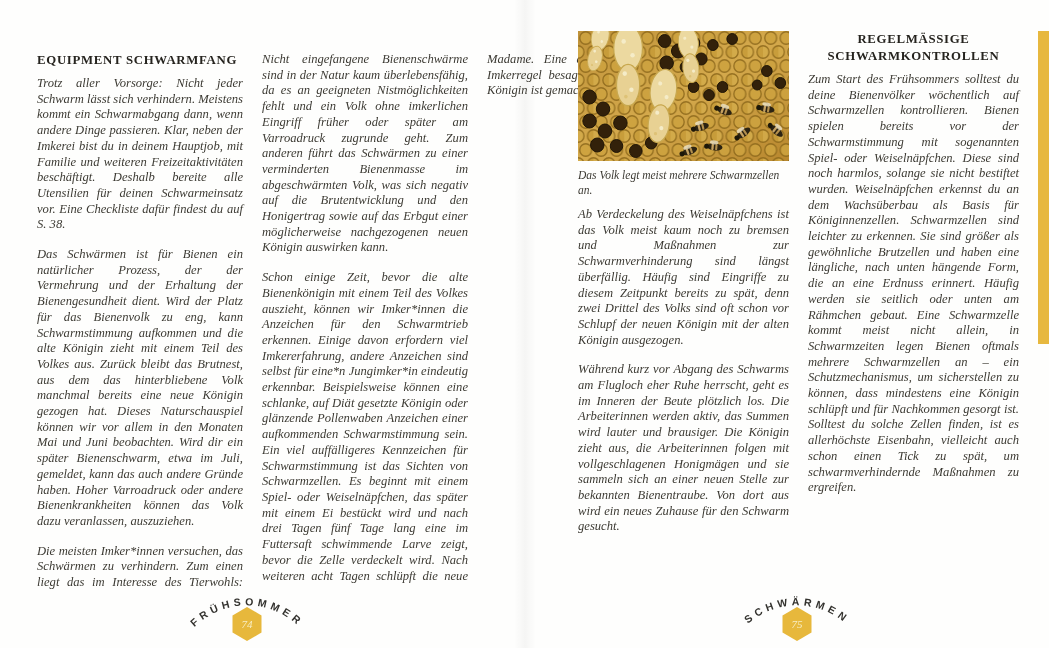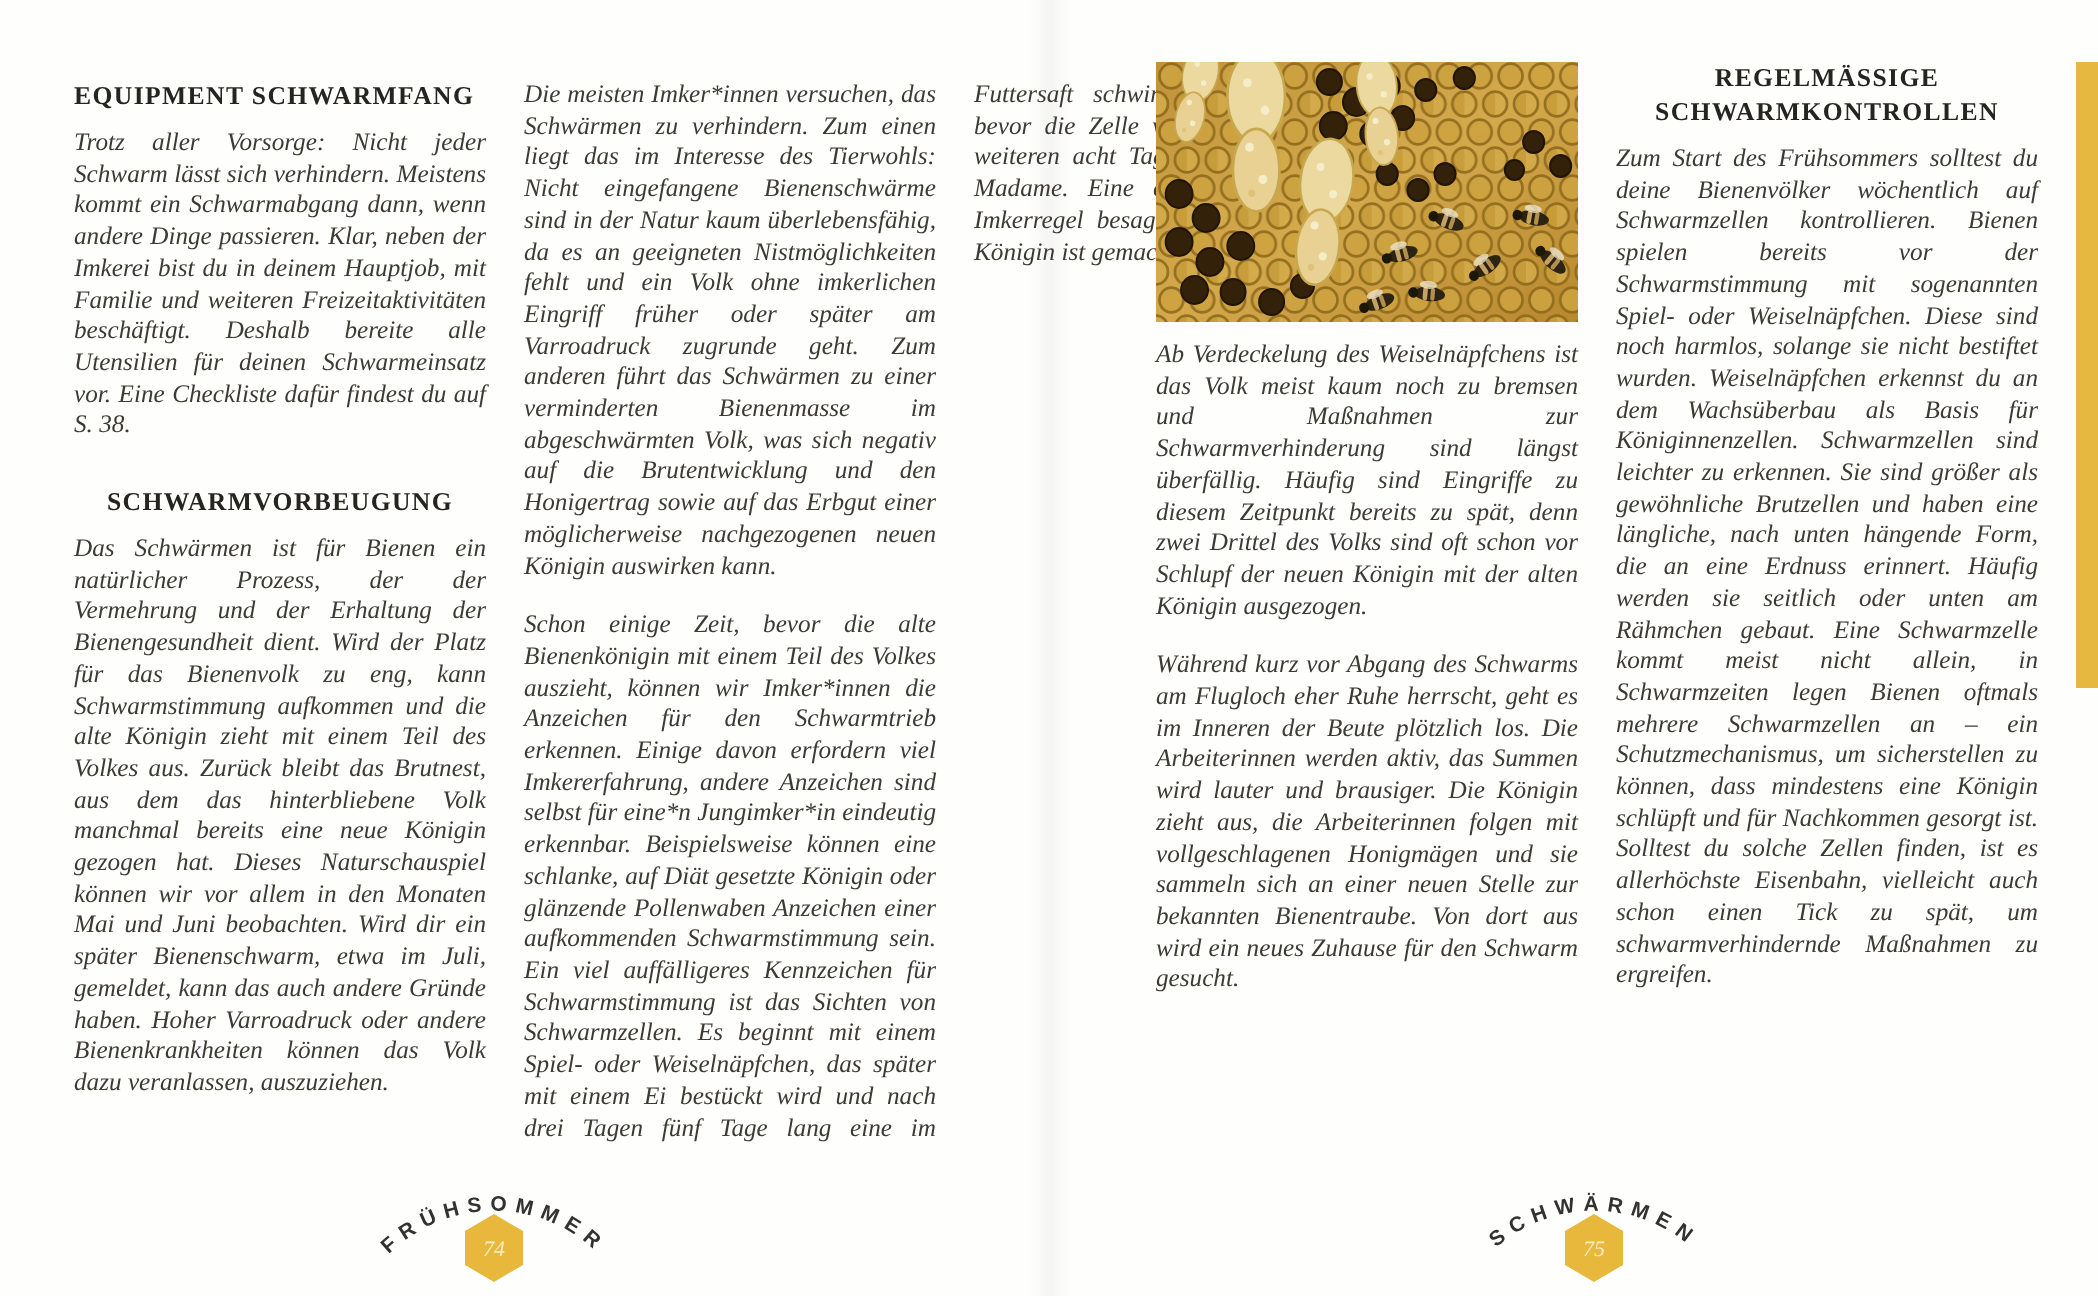--- a/index.html
+++ b/index.html
@@ -22,21 +22,21 @@
   .gutter{
     position:absolute;left:514px;top:0;width:22px;height:648px;
     background:linear-gradient(90deg,rgba(0,0,0,0) 0%,rgba(0,0,0,0.035) 50%,rgba(0,0,0,0) 100%);
   }
   .flow{
     position:absolute;
     column-count:2;column-gap:19px;column-fill:auto;
     text-align:justify;
     font-size:12.6px;line-height:15.7px;
   }
-  .flow-left{left:37px;top:40px;width:431px;height:542px;}
+  .flow-left{left:37px;top:52px;width:431px;height:542px;}
   .flow-right{left:578px;top:31px;width:441px;height:556px;}
   h2{
     font-size:12.8px;line-height:17px;
     letter-spacing:0.7px;
     font-weight:bold;
     color:var(--heading-text);
     margin:0 0 7px 0;
     text-align:left;
     break-after:avoid;
   }
@@ -78,21 +78,20 @@
 </style>
 </head>
 <body>
 
 <div class="gutter"></div>
 
 <section>
   <div class="flow flow-left">
     <h2>EQUIPMENT SCHWARMFANG</h2>
     <p>Trotz aller Vorsorge: Nicht jeder Schwarm lässt sich verhindern. Meistens kommt ein Schwarmabgang dann, wenn andere Dinge passieren. Klar, neben der Imkerei bist du in deinem Hauptjob, mit Familie und weiteren Freizeitaktivitäten beschäftigt. Deshalb bereite alle Utensilien für deinen Schwarmeinsatz vor. Eine Checkliste dafür findest du auf S. 38.</p>
-    <h2 class="section-gap">SCHWARMVORBEUGUNG</h2>
     <p>Das Schwärmen ist für Bienen ein natürlicher Prozess, der der Vermehrung und der Erhaltung der Bienengesundheit dient. Wird der Platz für das Bienenvolk zu eng, kann Schwarmstimmung aufkommen und die alte Königin zieht mit einem Teil des Volkes aus. Zurück bleibt das Brutnest, aus dem das hinterbliebene Volk manchmal bereits eine neue Königin gezogen hat. Dieses Naturschauspiel können wir vor allem in den Monaten Mai und Juni beobachten. Wird dir ein später Bienenschwarm, etwa im Juli, gemeldet, kann das auch andere Gründe haben. Hoher Varroadruck oder andere Bienenkrankheiten können das Volk dazu veranlassen, auszuziehen.</p>
     <p>Die meisten Imker*innen versuchen, das Schwärmen zu verhindern. Zum einen liegt das im Interesse des Tierwohls: Nicht eingefangene Bienenschwärme sind in der Natur kaum überlebensfähig, da es an geeigneten Nistmöglichkeiten fehlt und ein Volk ohne imkerlichen Eingriff früher oder später am Varroadruck zugrunde geht. Zum anderen führt das Schwärmen zu einer verminderten Bienenmasse im abgeschwärmten Volk, was sich negativ auf die Brutentwicklung und den Honigertrag sowie auf das Erbgut einer möglicherweise nachgezogenen neuen Königin auswirken kann.</p>
     <p>Schon einige Zeit, bevor die alte Bienenkönigin mit einem Teil des Volkes auszieht, können wir Imker*innen die Anzeichen für den Schwarmtrieb erkennen. Einige davon erfordern viel Imkererfahrung, andere Anzeichen sind selbst für eine*n Jungimker*in eindeutig erkennbar. Beispielsweise können eine schlanke, auf Diät gesetzte Königin oder glänzende Pollenwaben Anzeichen einer aufkommenden Schwarmstimmung sein. Ein viel auffälligeres Kennzeichen für Schwarmstimmung ist das Sichten von Schwarmzellen. Es beginnt mit einem Spiel- oder Weiselnäpfchen, das später mit einem Ei bestückt wird und nach drei Tagen fünf Tage lang eine im Futtersaft schwimmende Larve zeigt, bevor die Zelle verdeckelt wird. Nach weiteren acht Tagen schlüpft die neue Madame. Eine einfach zu merkende Imkerregel besagt: „3, 5, 8, die neue Königin ist gemacht!“</p>
   </div>
 
   <svg class="footer-badge footer-badge-left" viewBox="0 0 170 70">
     <path id="arcL" d="M 23,64 A 74,74 0 0 1 147,64" fill="none"></path>
     <text class="arc-label">
       <textPath href="#arcL" startOffset="50%" text-anchor="middle">FRÜHSOMMER</textPath>
     </text>
@@ -170,20 +169,21 @@
         <use href="#queencell" transform="translate(20,18) rotate(14) scale(0.7)"></use>
 
         <use href="#bee" transform="translate(128,96) rotate(-15)"></use>
         <use href="#bee" transform="translate(152,80) rotate(20)"></use>
         <use href="#bee" transform="translate(172,102) rotate(-35)"></use>
         <use href="#bee" transform="translate(196,78) rotate(10)"></use>
         <use href="#bee" transform="translate(206,100) rotate(40)"></use>
         <use href="#bee" transform="translate(142,116) rotate(5)"></use>
         <use href="#bee" transform="translate(116,120) rotate(-20)"></use>
       </svg>
+      <figcaption>Das Volk legt meist mehrere Schwarmzellen an.</figcaption>
     </figure>
 
     <p>Ab Verdeckelung des Weiselnäpfchens ist das Volk meist kaum noch zu bremsen und Maßnahmen zur Schwarmverhinderung sind längst überfällig. Häufig sind Eingriffe zu diesem Zeitpunkt bereits zu spät, denn zwei Drittel des Volks sind oft schon vor Schlupf der neuen Königin mit der alten Königin ausgezogen.</p>
     <p>Während kurz vor Abgang des Schwarms am Flugloch eher Ruhe herrscht, geht es im Inneren der Beute plötzlich los. Die Arbeiterinnen werden aktiv, das Summen wird lauter und brausiger. Die Königin zieht aus, die Arbeiterinnen folgen mit vollgeschlagenen Honigmägen und sie sammeln sich an einer neuen Stelle zur bekannten Bienentraube. Von dort aus wird ein neues Zuhause für den Schwarm gesucht.</p>
     <h2 class="section-gap">REGELMÄSSIGE SCHWARMKONTROLLEN</h2>
     <p>Zum Start des Frühsommers solltest du deine Bienenvölker wöchentlich auf Schwarmzellen kontrollieren. Bienen spielen bereits vor der Schwarmstimmung mit sogenannten Spiel- oder Weiselnäpfchen. Diese sind noch harmlos, solange sie nicht bestiftet wurden. Weiselnäpfchen erkennst du an dem Wachsüberbau als Basis für Königinnenzellen. Schwarmzellen sind leichter zu erkennen. Sie sind größer als gewöhnliche Brutzellen und haben eine längliche, nach unten hängende Form, die an eine Erdnuss erinnert. Häufig werden sie seitlich oder unten am Rähmchen gebaut. Eine Schwarmzelle kommt meist nicht allein, in Schwarmzeiten legen Bienen oftmals mehrere Schwarmzellen an – ein Schutzmechanismus, um sicherstellen zu können, dass mindestens eine Königin schlüpft und für Nachkommen gesorgt ist. Solltest du solche Zellen finden, ist es allerhöchste Eisenbahn, vielleicht auch schon einen Tick zu spät, um schwarmverhindernde Maßnahmen zu ergreifen.</p>
     <aside class="info-box">Grund für eine mögliche schlanke Figur der Bienenkönigin kann die Vorbereitung auf das Ausfliegen sein. Ihr letzter Flug, der Hochzeitsflug zur Begattung, liegt bereits 1–3 Jahre zurück. Danach haben sich ihre Eierstöcke stark ausgebildet, was ihren Hinterleib sehr ausgeprägt werden ließ. Das erschwert der Königin das Fliegen. Vor einem geplanten Schwärmen beginnt sie daher, wieder an Gewicht zu verlieren, um besser fliegen zu können.</aside>
   </div>
 
   <svg class="footer-badge footer-badge-right" viewBox="0 0 170 70">

